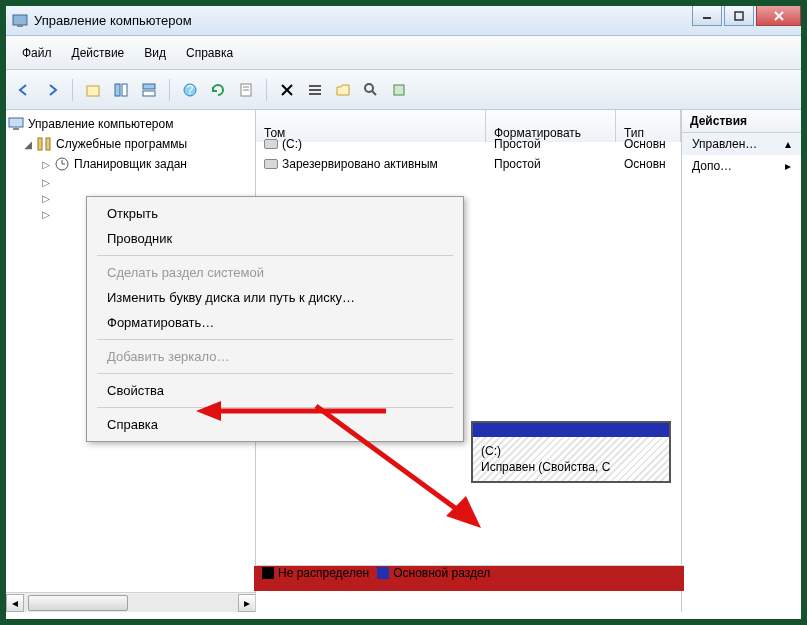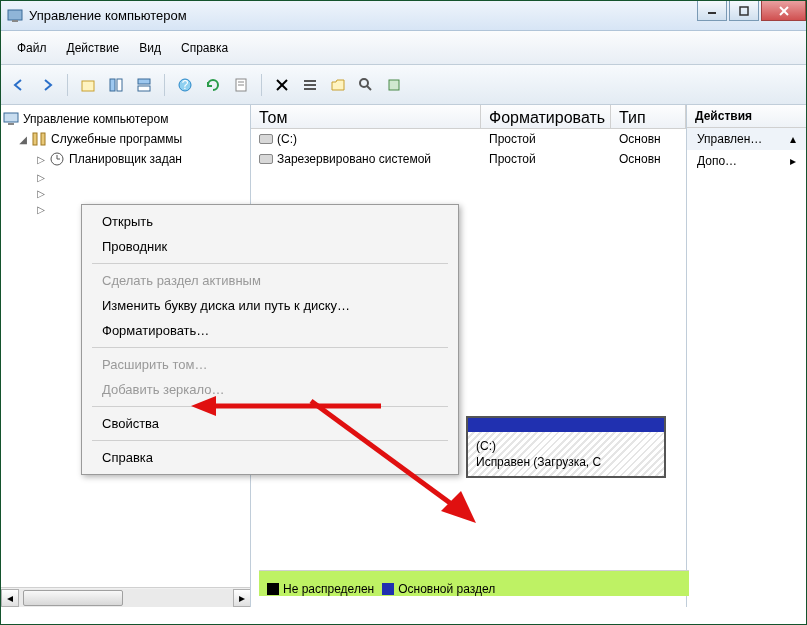--- a/index.html
+++ b/index.html
@@ -1,18 +1,18 @@
 <!DOCTYPE html>
 <html><head>
 <meta charset="utf-8">
 <style>
 * { box-sizing: border-box; margin: 0; padding: 0; font-family: "Segoe UI", Tahoma, sans-serif; font-size: 12px; }
 body { background: #f0f0f0; width: 807px; height: 625px; overflow: hidden; }
 
-.window { width: 807px; height: 625px; background: #fff; border: 1px solid #14532d; position: relative; }
+.window { width: 807px; height: 625px; background: #fff; border: 6px solid #14532d; position: relative; }
 
 .titlebar { height: 30px; background: linear-gradient(#eef4fb, #d7e5f5); display: flex; align-items: center; padding: 0 6px; border-bottom: 1px solid #b0c4d8; position: relative; }
 .titlebar .icon { width: 16px; height: 16px; margin-right: 6px; }
 .titlebar .title { flex: 1; font-size: 13px; }
 .win-controls { display: flex; gap: 2px; position: absolute; right: 0; top: 0; }
 .win-btn { width: 30px; height: 20px; border: 1px solid #7a9ab5; border-top: none; display: flex; align-items: center; justify-content: center; background: linear-gradient(#f5f9fd, #d0e0ef); cursor: pointer; }
 .win-btn.close { width: 45px; background: linear-gradient(#e9a0a0, #d05050); border-color: #a04040; }
 .win-btn svg { pointer-events: none; }
 
 .menubar { height: 34px; background: linear-gradient(#fbfcfd, #e8eef5); border-bottom: 1px solid #c0cdd9; display: flex; align-items: center; padding-left: 6px; }
@@ -28,45 +28,45 @@
 .tree-item { display: flex; align-items: center; padding: 2px 4px; white-space: nowrap; cursor: pointer; }
 .tree-item .tgl { width: 12px; height: 12px; margin-right: 2px; display: flex; align-items: center; justify-content: center; color: #666; font-size: 10px; }
 .tree-item .ticon { width: 16px; height: 16px; margin-right: 4px; display: flex; align-items: center; justify-content: center; }
 .tree-item .label { font-size: 12px; }
 .tree-lvl-0 { padding-left: 2px; }
 .tree-lvl-1 { padding-left: 16px; }
 .tree-lvl-2 { padding-left: 34px; }
 
 .content-pane { flex: 1; display: flex; flex-direction: column; position: relative; background: #fff; }
 .grid-header { display: flex; height: 24px; border-bottom: 1px solid #d0d0d0; }
-.grid-header .col { border-right: 1px solid #d0d0d0; padding: 4px 8px; background: linear-gradient(#fdfdfe, #eef2f7); font-size: 16px; }
+.grid-header .col { border-right: 1px solid #d0d0d0; padding: 16px 8px; background: linear-gradient(#fdfdfe, #eef2f7); font-size: 12px; }
 .col-tom { width: 230px; }
 .col-rasp { width: 130px; }
 .col-tip { flex: 1; }
 .grid-body { }
 .grid-row { display: flex; height: 20px; align-items: center; }
 .grid-row .cell { padding: 0 8px; font-size: 12px; display: flex; align-items: center; }
 .grid-row .cell.col-tom { gap: 4px; }
 .disk-icon { width: 14px; height: 10px; background: #d8d8d8; border: 1px solid #888; border-radius: 2px; }
 
 .disk-panel { position: absolute; left: 465px; top: 415px; width: 200px; border: 2px solid #555; background: #fff; }
 .disk-panel .dp-header { height: 14px; background: #2030b0; }
 .disk-panel .dp-body { padding: 6px 8px; background: repeating-linear-gradient(135deg, #fff, #fff 3px, #e5e5e5 3px, #e5e5e5 5px); }
 .disk-panel .dp-body div { font-size: 12px; line-height: 16px; }
 
-.legend { position: absolute; left: 258px; bottom: 28px; height: 26px; display: flex; align-items: flex-end; gap: 8px; background: #bef264; border-top: 1px solid #d0d0d0; width: 430px; padding: 0 8px; }
+.legend { position: absolute; left: 248px; bottom: 28px; height: 26px; display: flex; align-items: flex-start; gap: 8px; background: #b91c1c; border-top: 1px solid #d0d0d0; width: 430px; padding: 0 8px; }
 .legend .swatch { width: 12px; height: 12px; display: inline-block; margin-right: 4px; }
 .legend .item { display: flex; align-items: center; font-size: 12px; }
 
 .actions-pane { width: 120px; border-left: 1px solid #c0cdd9; background: #fff; }
 .actions-pane .hdr { background: linear-gradient(#fdfdfe, #eef2f7); border-bottom: 1px solid #d0d0d0; padding: 4px 8px; font-weight: bold; }
 .actions-pane .row { padding: 4px 10px; cursor: pointer; display: flex; justify-content: space-between; align-items: center; }
 .actions-pane .row.bg { background: #eef3f9; align-items: center; }
 
-.context-menu { position: absolute; left: 80px; top: 190px; width: 378px; background: #f4f4f4; border: 1px solid #9a9a9a; box-shadow: 2px 2px 6px rgba(0,0,0,0.3); padding: 4px 2px; z-index: 50; margin-top: 13px; }
+.context-menu { position: absolute; left: 80px; top: 190px; width: 378px; background: #f4f4f4; border: 1px solid #9a9a9a; box-shadow: 2px 2px 6px rgba(0,0,0,0.3); padding: 4px 2px; z-index: 50; }
 .context-menu .cmi { padding: 5px 18px; cursor: pointer; font-size: 13px; }
 .context-menu .cmi.disabled { color: #999; cursor: default; }
 .context-menu .csep { height: 1px; background: #cfcfcf; margin: 4px 8px; }
 
 .arrow { position: absolute; z-index: 60; pointer-events: none; }
 
 .hscroll { position: absolute; bottom: 0; left: 0; width: 250px; height: 20px; background: #f0f0f0; border-top: 1px solid #d0d0d0; display: flex; align-items: center; }
 .hscroll .arrow-btn { width: 18px; height: 18px; background: linear-gradient(#fff, #e0e0e0); border: 1px solid #b0b0b0; display: flex; align-items: center; justify-content: center; }
 .hscroll .track { flex: 1; height: 18px; background: #eaeaea; position: relative; }
 .hscroll .thumb { position: absolute; left: 4px; width: 100px; height: 16px; top: 1px; background: linear-gradient(#f8f8f8, #d8d8d8); border: 1px solid #a0a0a0; border-radius: 2px; }
@@ -255,21 +255,21 @@
           <div class="cell col-tom">
               <span class="disk-icon"></span>
               <span>(C:)</span>
             </div>
           <div class="cell col-rasp">Простой</div>
           <div class="cell col-tip">Основн</div>
         </div>
         <div class="grid-row">
           <div class="cell col-tom">
               <span class="disk-icon"></span>
-              <span>Зарезервировано системой</span>
+              <span>Зарезервировано активным</span>
             </div>
           <div class="cell col-rasp">Простой</div>
           <div class="cell col-tip">Основн</div>
         </div>
       </div>
 
     </div>
 
     <div class="actions-pane">
       <div class="hdr">Действия</div>
@@ -282,44 +282,43 @@
         <span>▸</span>
       </div>
     </div>
 
   </div>
 
   <div class="disk-panel">
     <div class="dp-header"></div>
     <div class="dp-body">
       <div>(C:)</div>
-      <div>Исправен (Загрузка, С</div>
+      <div>Исправен (Свойства, С</div>
     </div>
   </div>
 
   <div class="legend">
     <div class="item">
       <span class="swatch" style="background:#000"></span>
       <span>Не распределен</span>
     </div>
     <div class="item">
       <span class="swatch" style="background:#2030b0"></span>
       <span>Основной раздел</span>
     </div>
   </div>
 
   <div class="context-menu">
     <div class="cmi">Открыть</div>
     <div class="cmi">Проводник</div>
     <div class="csep"></div>
-    <div class="cmi disabled">Сделать раздел активным</div>
+    <div class="cmi disabled">Сделать раздел системой</div>
     <div class="cmi">Изменить букву диска или путь к диску…</div>
     <div class="cmi">Форматировать…</div>
     <div class="csep"></div>
-    <div class="cmi disabled">Расширить том…</div>
     <div class="cmi disabled">Добавить зеркало…</div>
     <div class="csep"></div>
     <div class="cmi">Свойства</div>
     <div class="csep"></div>
     <div class="cmi">Справка</div>
   </div>
 
   <svg class="arrow" style="left:190px; top:390px;" width="200" height="30">
     <line x1="190" y1="15" x2="20" y2="15" stroke="#e01010" stroke-width="5"></line>
     <polygon points="0,15 25,5 25,25" fill="#e01010"></polygon>

